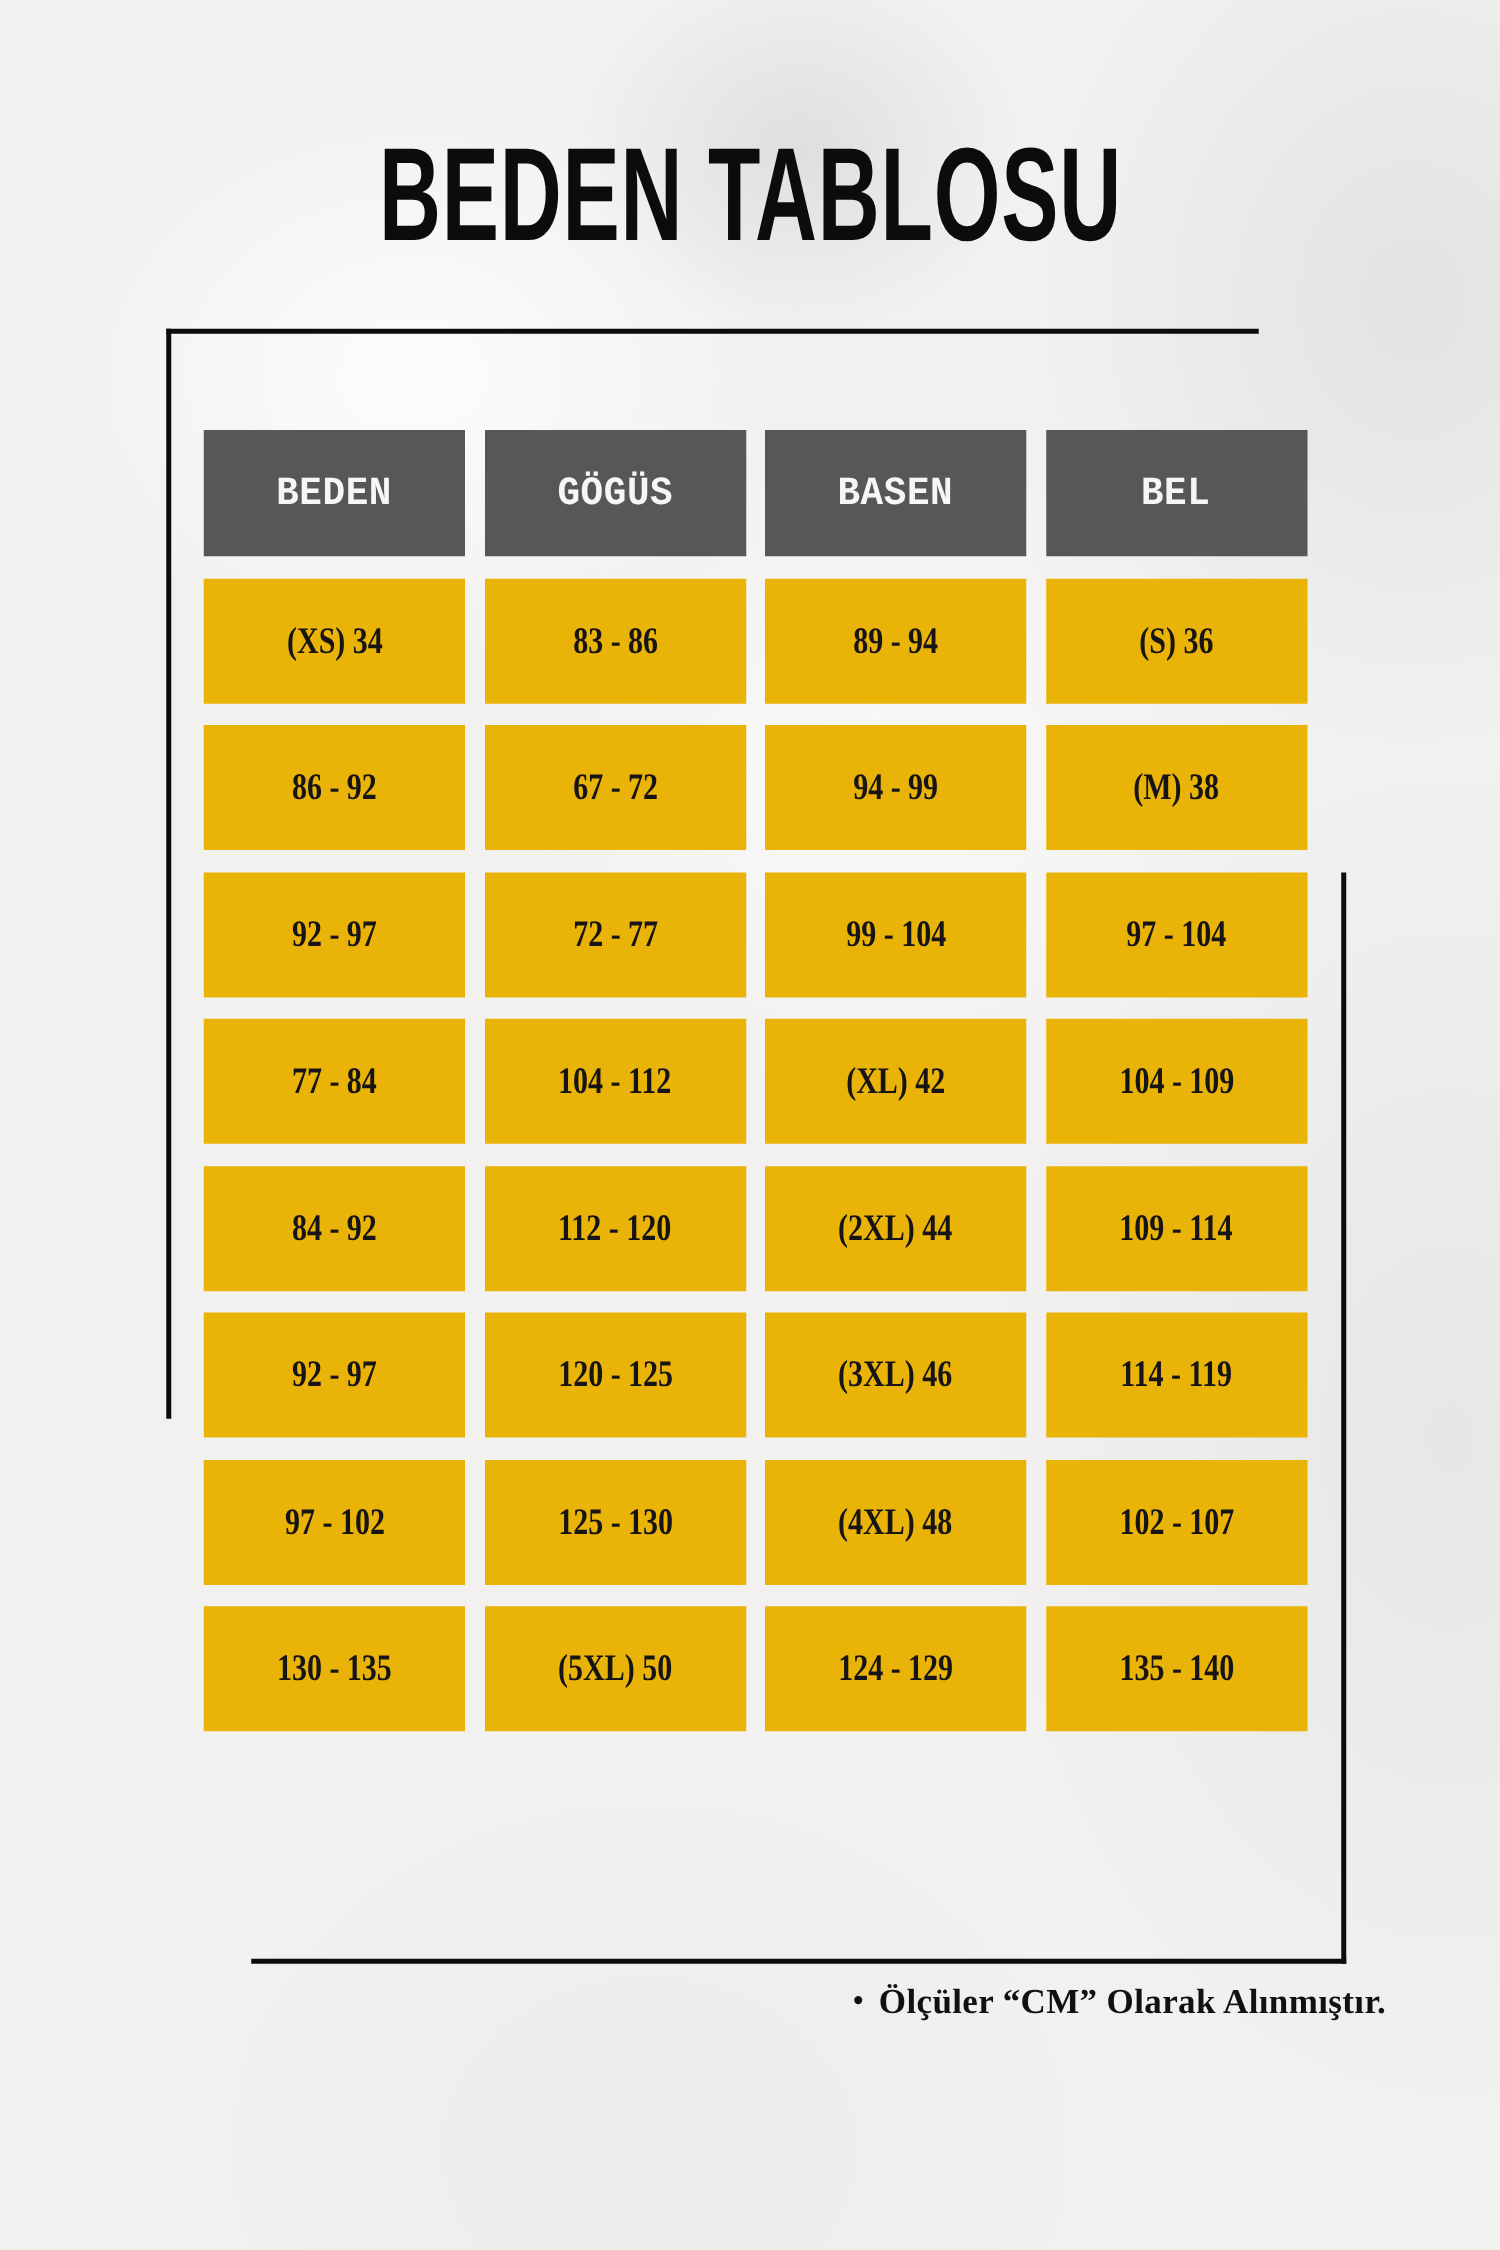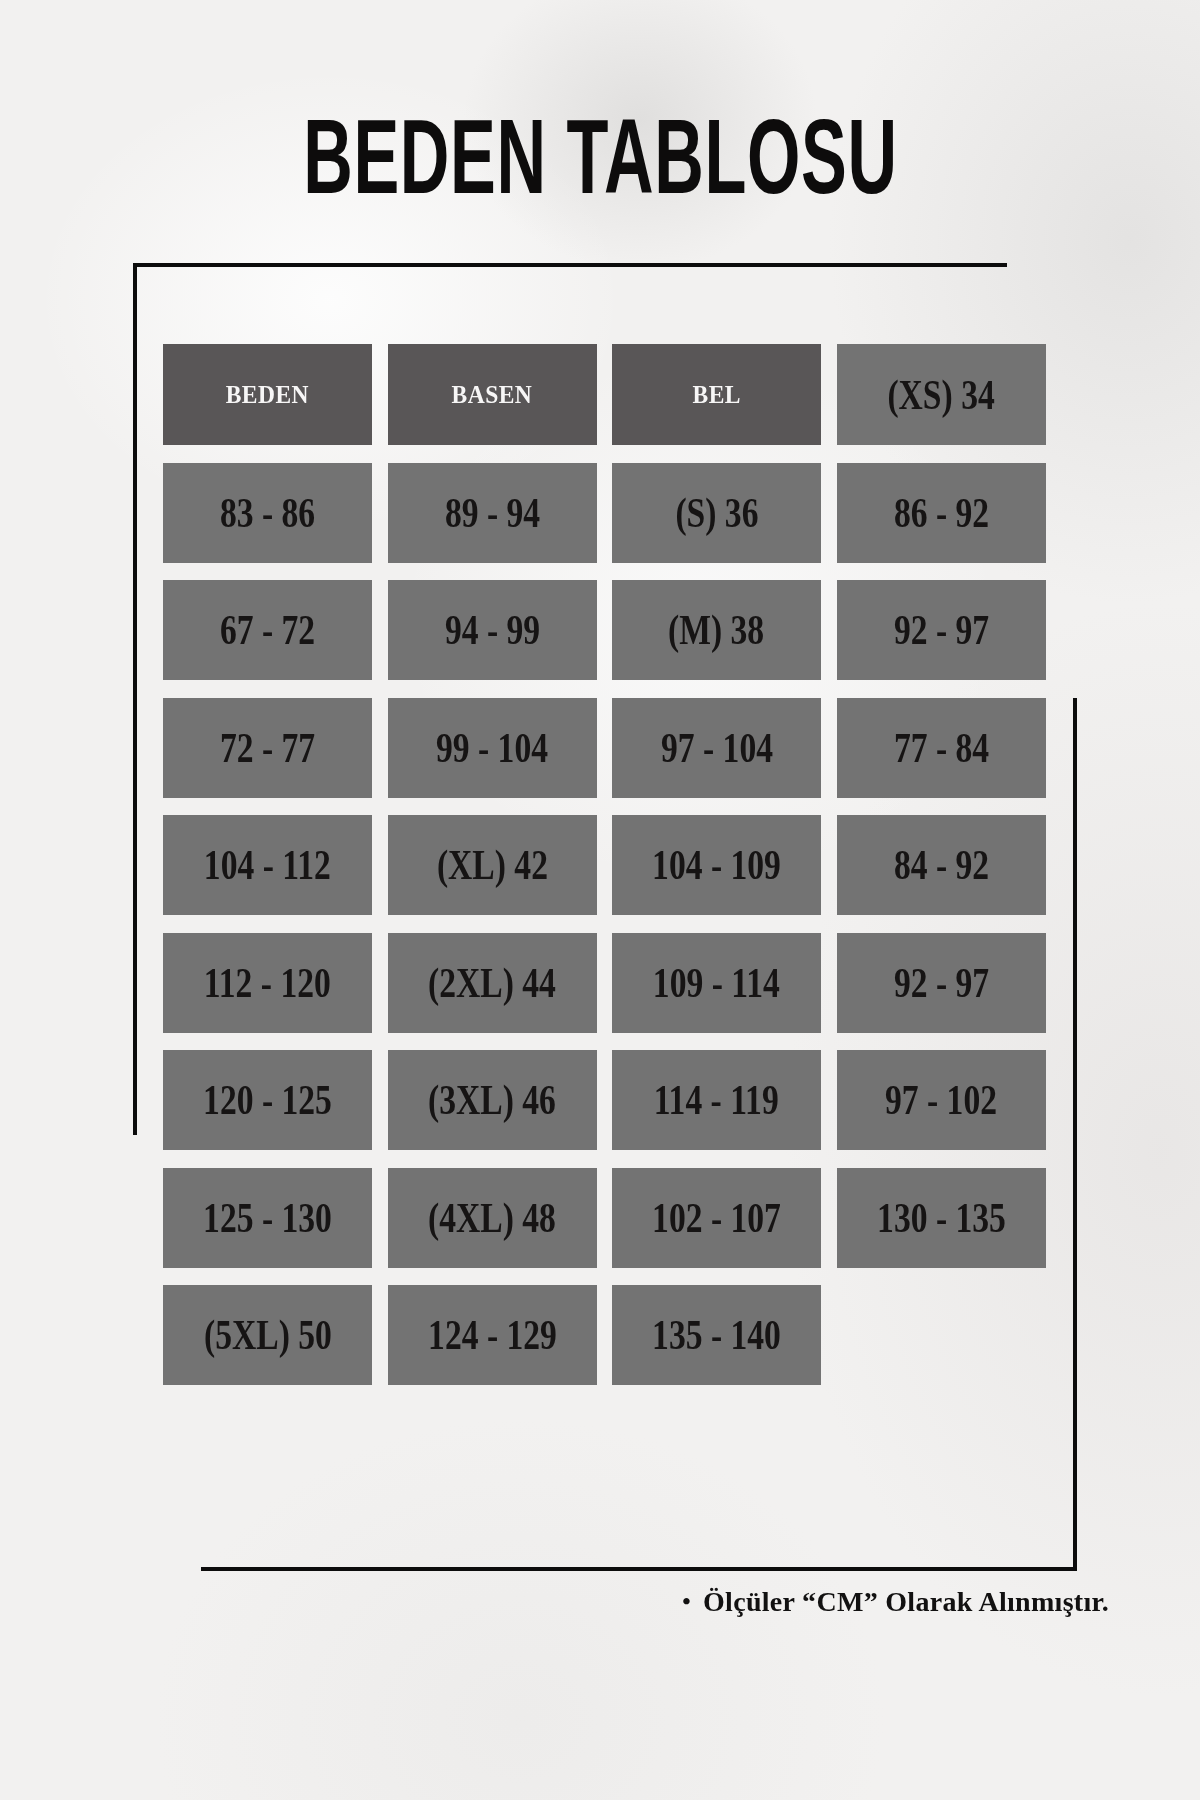--- a/index.html
+++ b/index.html
@@ -40,26 +40,26 @@
   .size-table{
     position:absolute;left:163px;top:344px;
     display:grid;
     grid-template-columns:repeat(4,209px);
     grid-template-rows:101px repeat(9,100px);
     column-gap:15.5px;row-gap:17.5px;
   }
   .hcell{
     background:#595657;color:#f7f6f6;
     display:flex;align-items:center;justify-content:center;
-    font-weight:bold;font-size:25px;letter-spacing:.5px;
+    font-weight:bold;font-size:32px;letter-spacing:.5px;font-family:Liberation Mono, monospace;
   }
   .dcell{
-    background:#737373;color:#161414;
+    background:#eab308;color:#161414;
     display:flex;align-items:center;justify-content:center;
-    font-weight:bold;font-size:42px;
+    font-weight:bold;font-size:30px;
   }
   .dcell .ctext,.hcell .ctext{display:inline-block;transform:scale(0.8,1);transform-origin:center;white-space:nowrap;}
   .hcell .ctext{transform:scale(0.94,1);}
   .footer-note{
     position:absolute;top:1586px;left:0;width:1078px;
     text-align:right;
     font-weight:bold;font-size:28px;color:#121111;
     white-space:nowrap;letter-spacing:.3px;padding-left:31px;
   }
   .footer-note .bullet{font-size:24px;padding-right:12px;vertical-align:2px;}
@@ -75,20 +75,23 @@
   </div>
 
   <div class="accent line-top"></div>
   <div class="accent line-left"></div>
   <div class="accent line-right"></div>
   <div class="accent line-bottom"></div>
 
   <div class="size-table" id="size-table">
       <div class="hcell">
         <span class="ctext">BEDEN</span>
+      </div>
+      <div class="hcell">
+        <span class="ctext">GÖGÜS</span>
       </div>
       <div class="hcell">
         <span class="ctext">BASEN</span>
       </div>
       <div class="hcell">
         <span class="ctext">BEL</span>
       </div>
       <div class="dcell">
         <span class="ctext">(XS) 34</span>
       </div>

